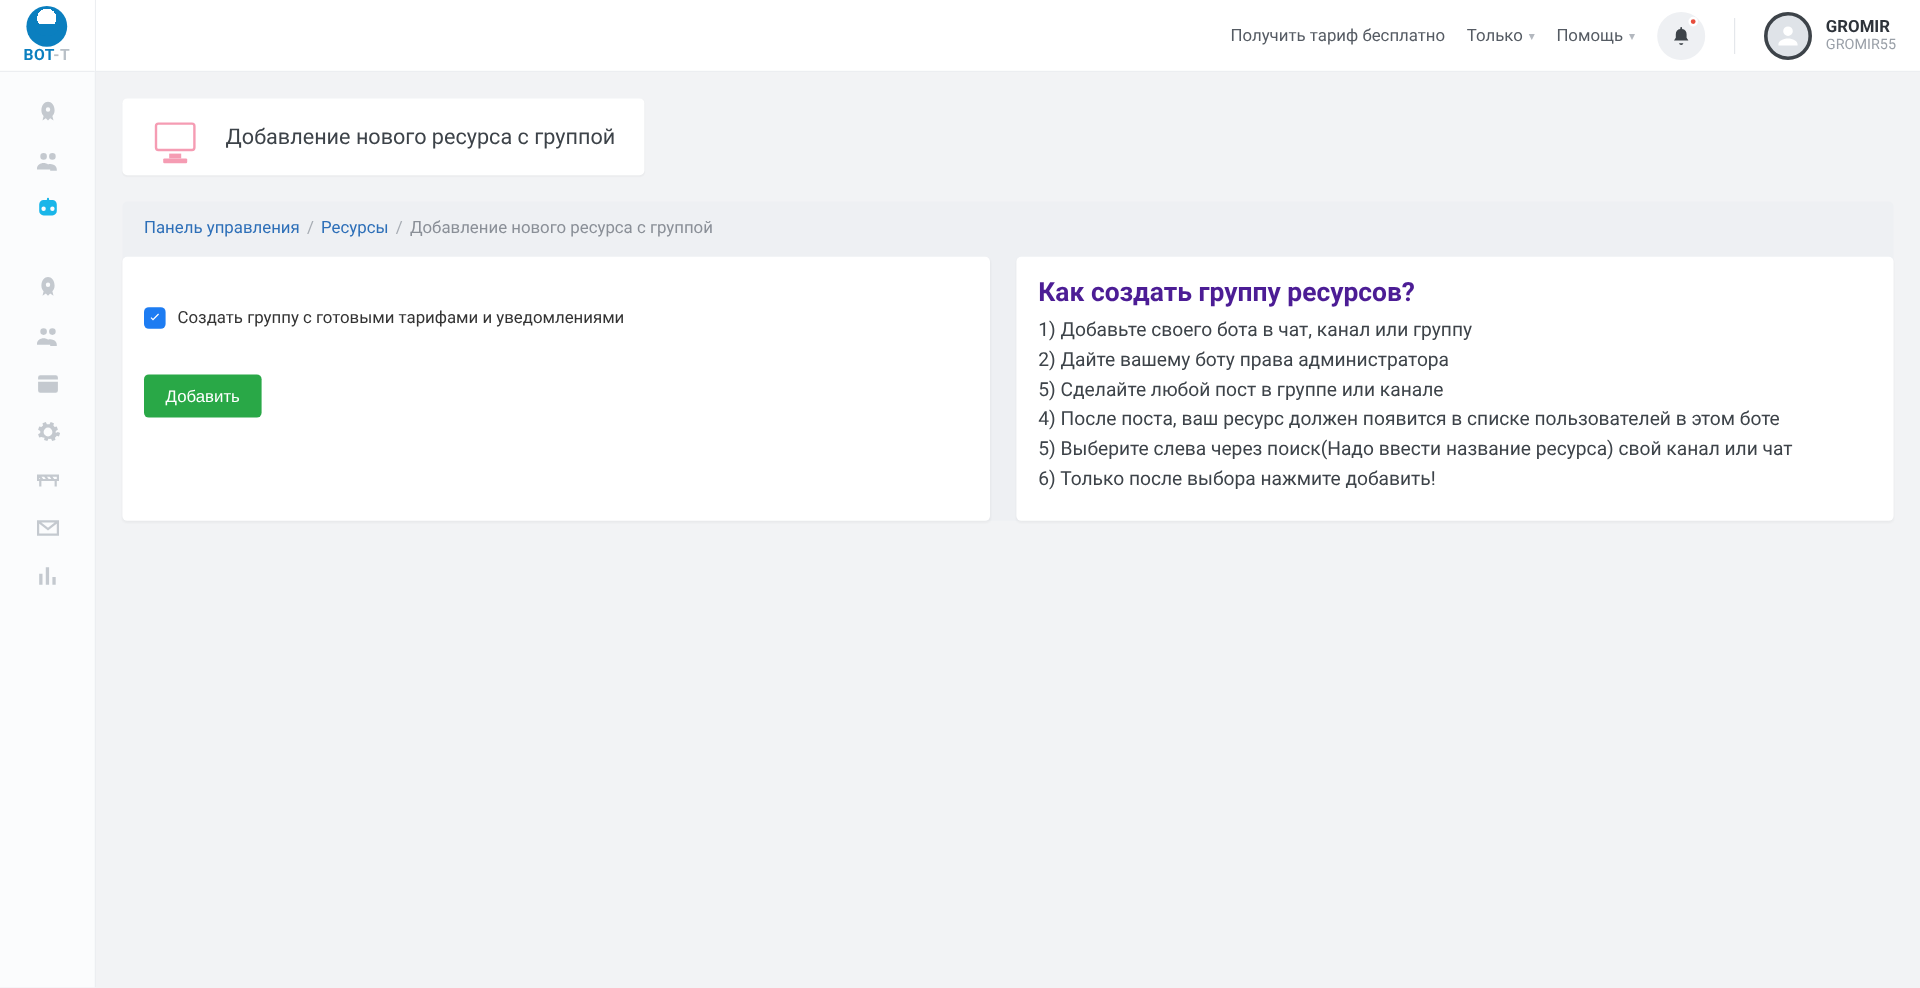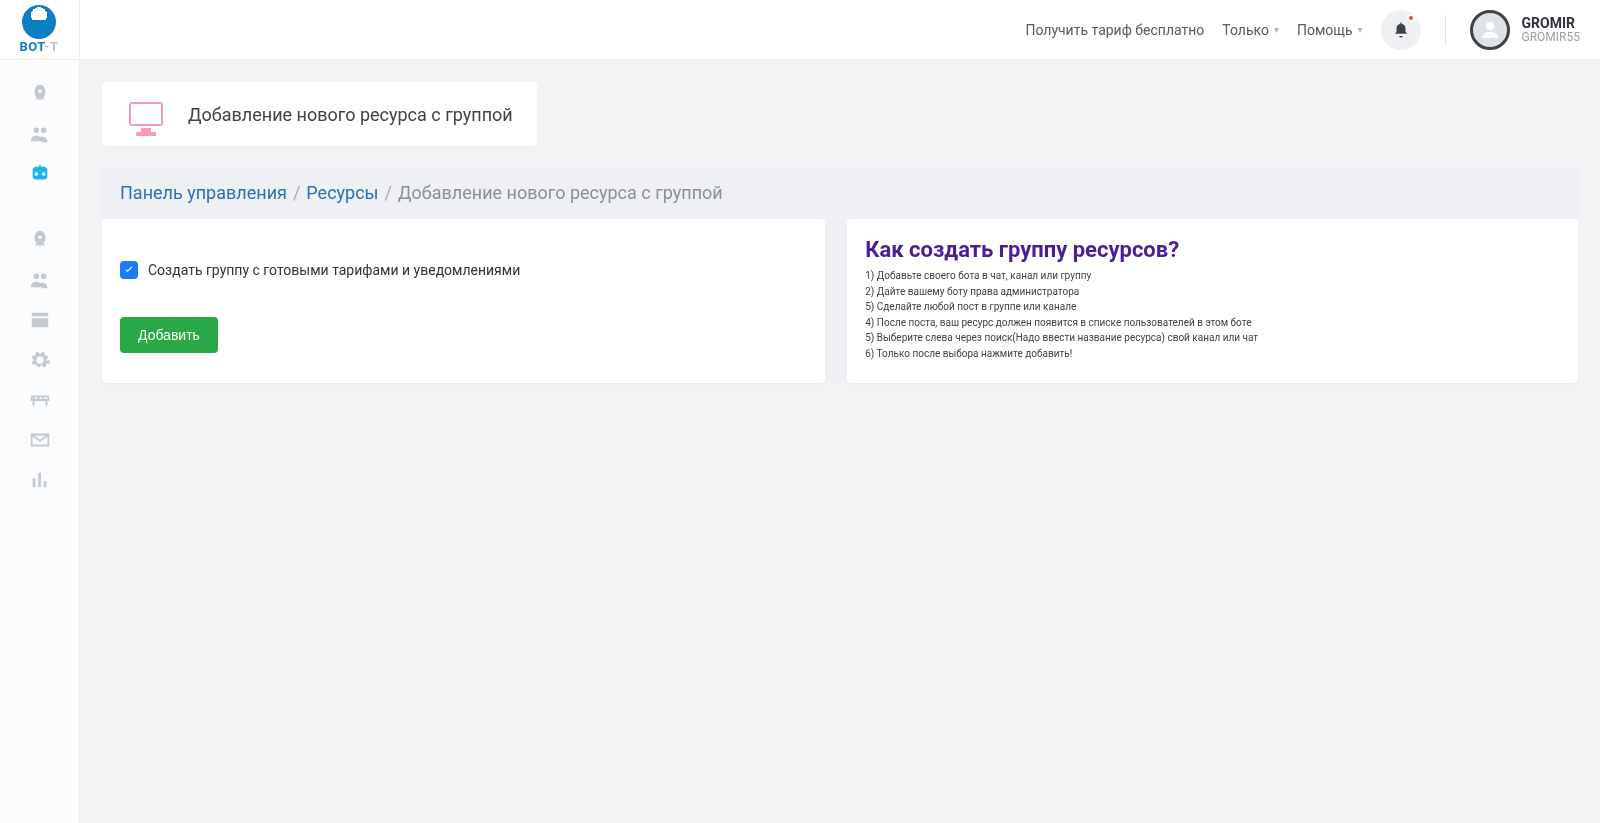--- a/index.html
+++ b/index.html
@@ -98,21 +98,21 @@
   }
   .title-icon .mon:before{
     content:""; position:absolute; left:50%; transform:translateX(-50%); bottom:-12px;
     width:20px; height:4px; background:#f59cb3; border-radius:1px;
   }
   .page-title { font-size:18px; color:#3d4349; font-weight:400;}
 
   .panel-area { background:#eef0f3; border-radius:4px; padding:0; }
   .breadcrumb {
     padding: 14px 18px 16px;
-    font-size:18px; color:#8a8f97;
+    font-size:14px; color:#8a8f97;
     display:flex; flex-wrap:wrap; gap:6px; align-items:center;
   }
   .breadcrumb a { color:#2d6fb8; text-decoration:none; cursor:pointer;}
   .breadcrumb .sep { color:#a7acb3; }
   .breadcrumb .cur { color:#8a8f97; }
 
   .two-col { display:flex; gap:22px; padding: 0 0 0 0;}
   .card {
     background:#fff; border-radius:4px; box-shadow:0 1px 2px rgba(0,0,0,.04);
     padding:18px 18px 22px;
@@ -132,21 +132,21 @@
   .check {
     width:18px; height:18px; border-radius:4px; background:#1d7cf2; display:flex; align-items:center; justify-content:center;
   }
   .check svg { width:12px; height:12px; fill:#fff;}
   .btn-primary {
     margin-top:38px; background:#29a847; color:#fff; border:none; border-radius:4px;
     height:36px; padding:0 18px; font-size:14px; cursor:pointer;
   }
 
   .help-title { font-size:22px; color:#4c1d95; font-weight:700; margin-bottom:6px;}
-  .help-list { color:#3d4349; font-size:10px; line-height:1.55;}
+  .help-list { color:#3d4349; font-size:16px; line-height:1.55;}
 </style>
 </head>
 <body>
 
 <div class="app">
 
   <aside class="sidebar">
     <div class="logo-wrap">
       <div class="globe"></div>
       <div class="logo-text">

